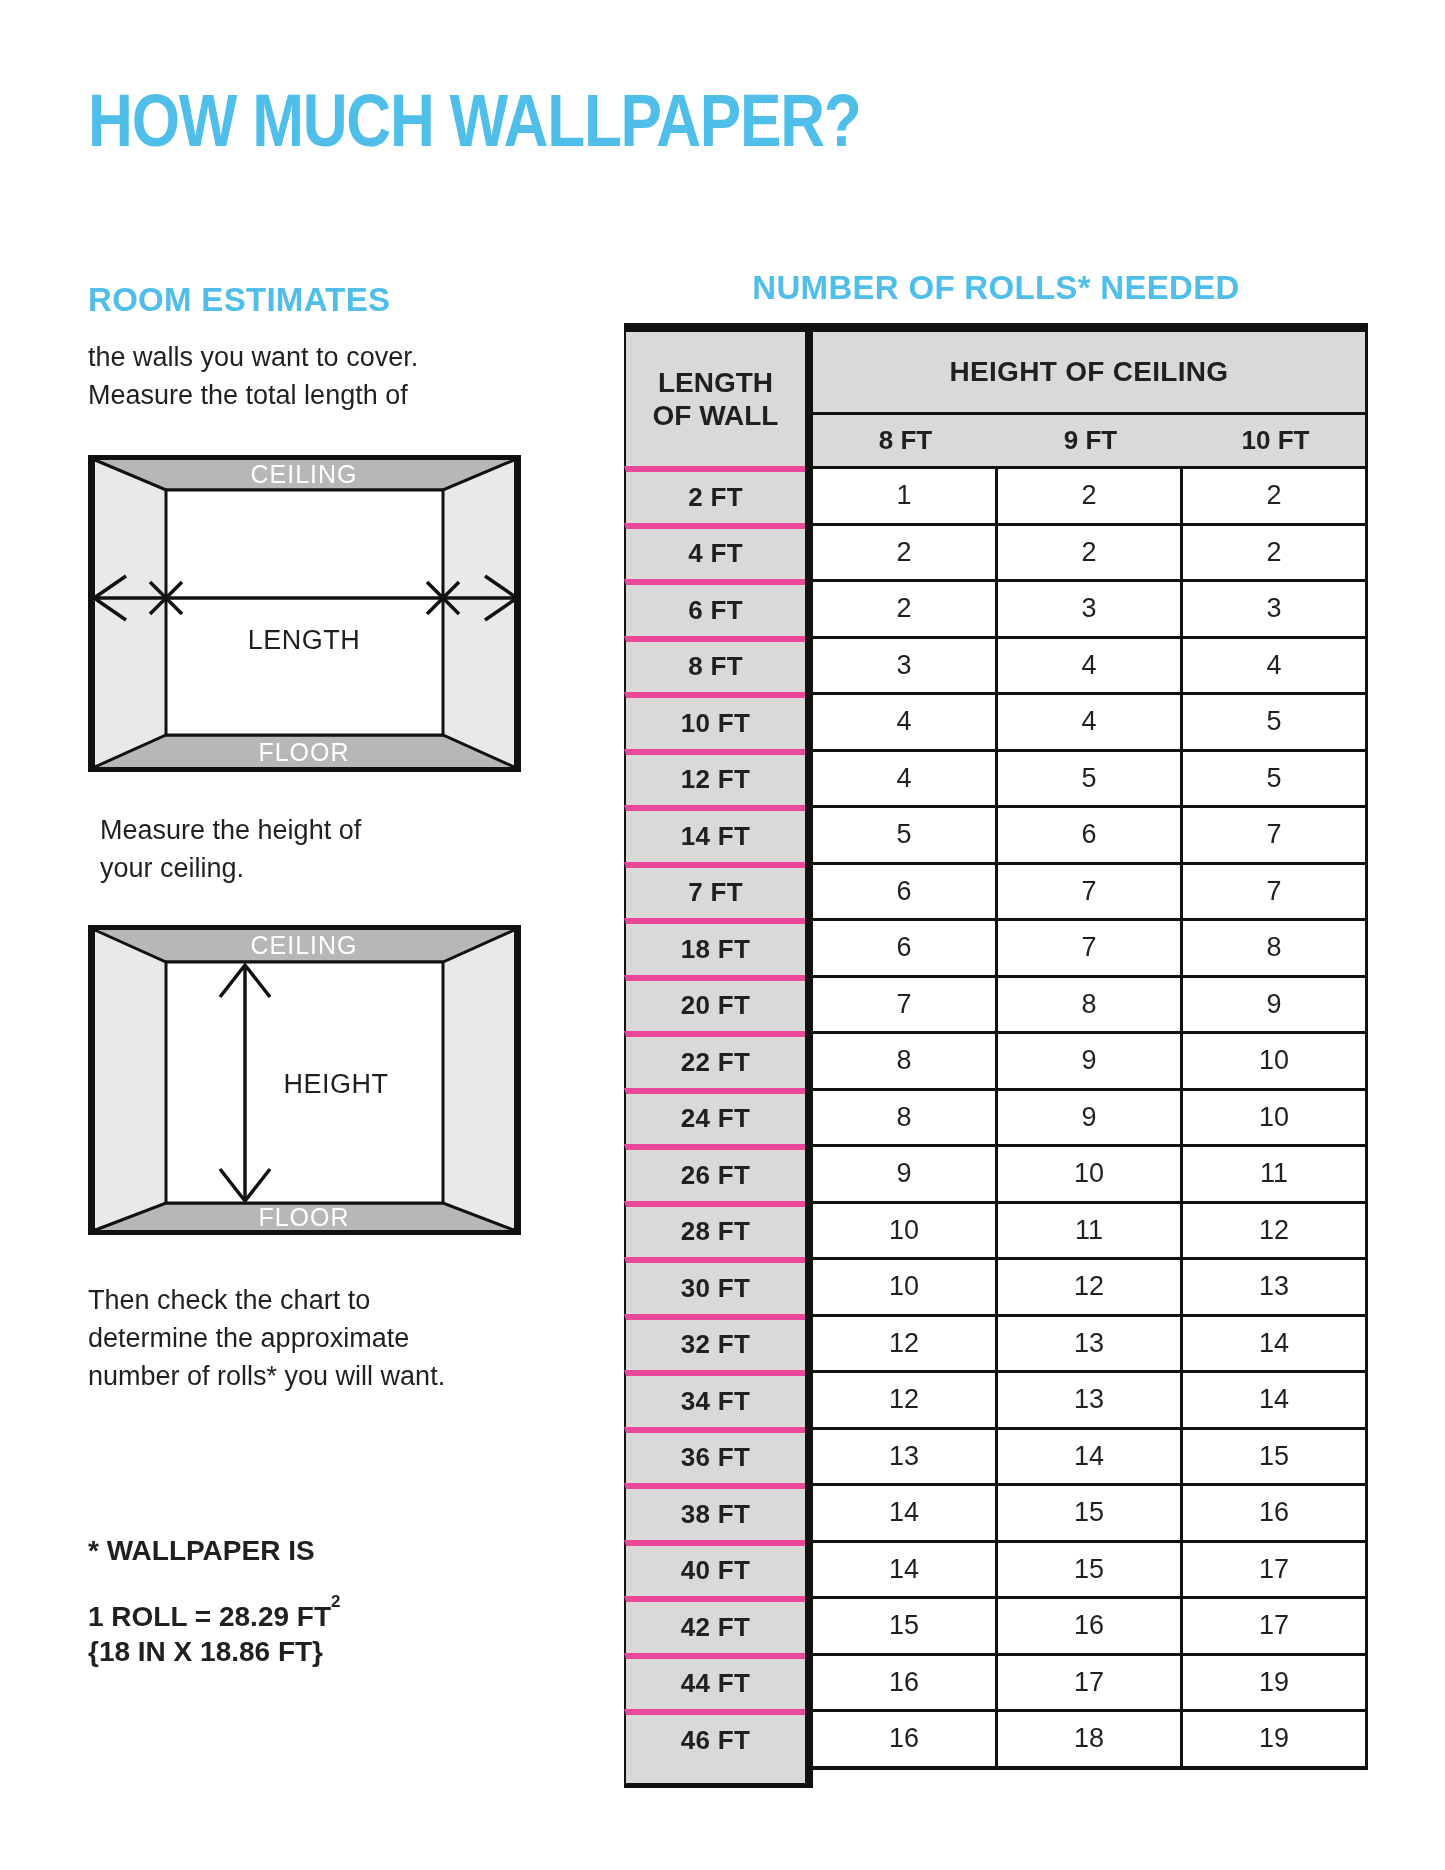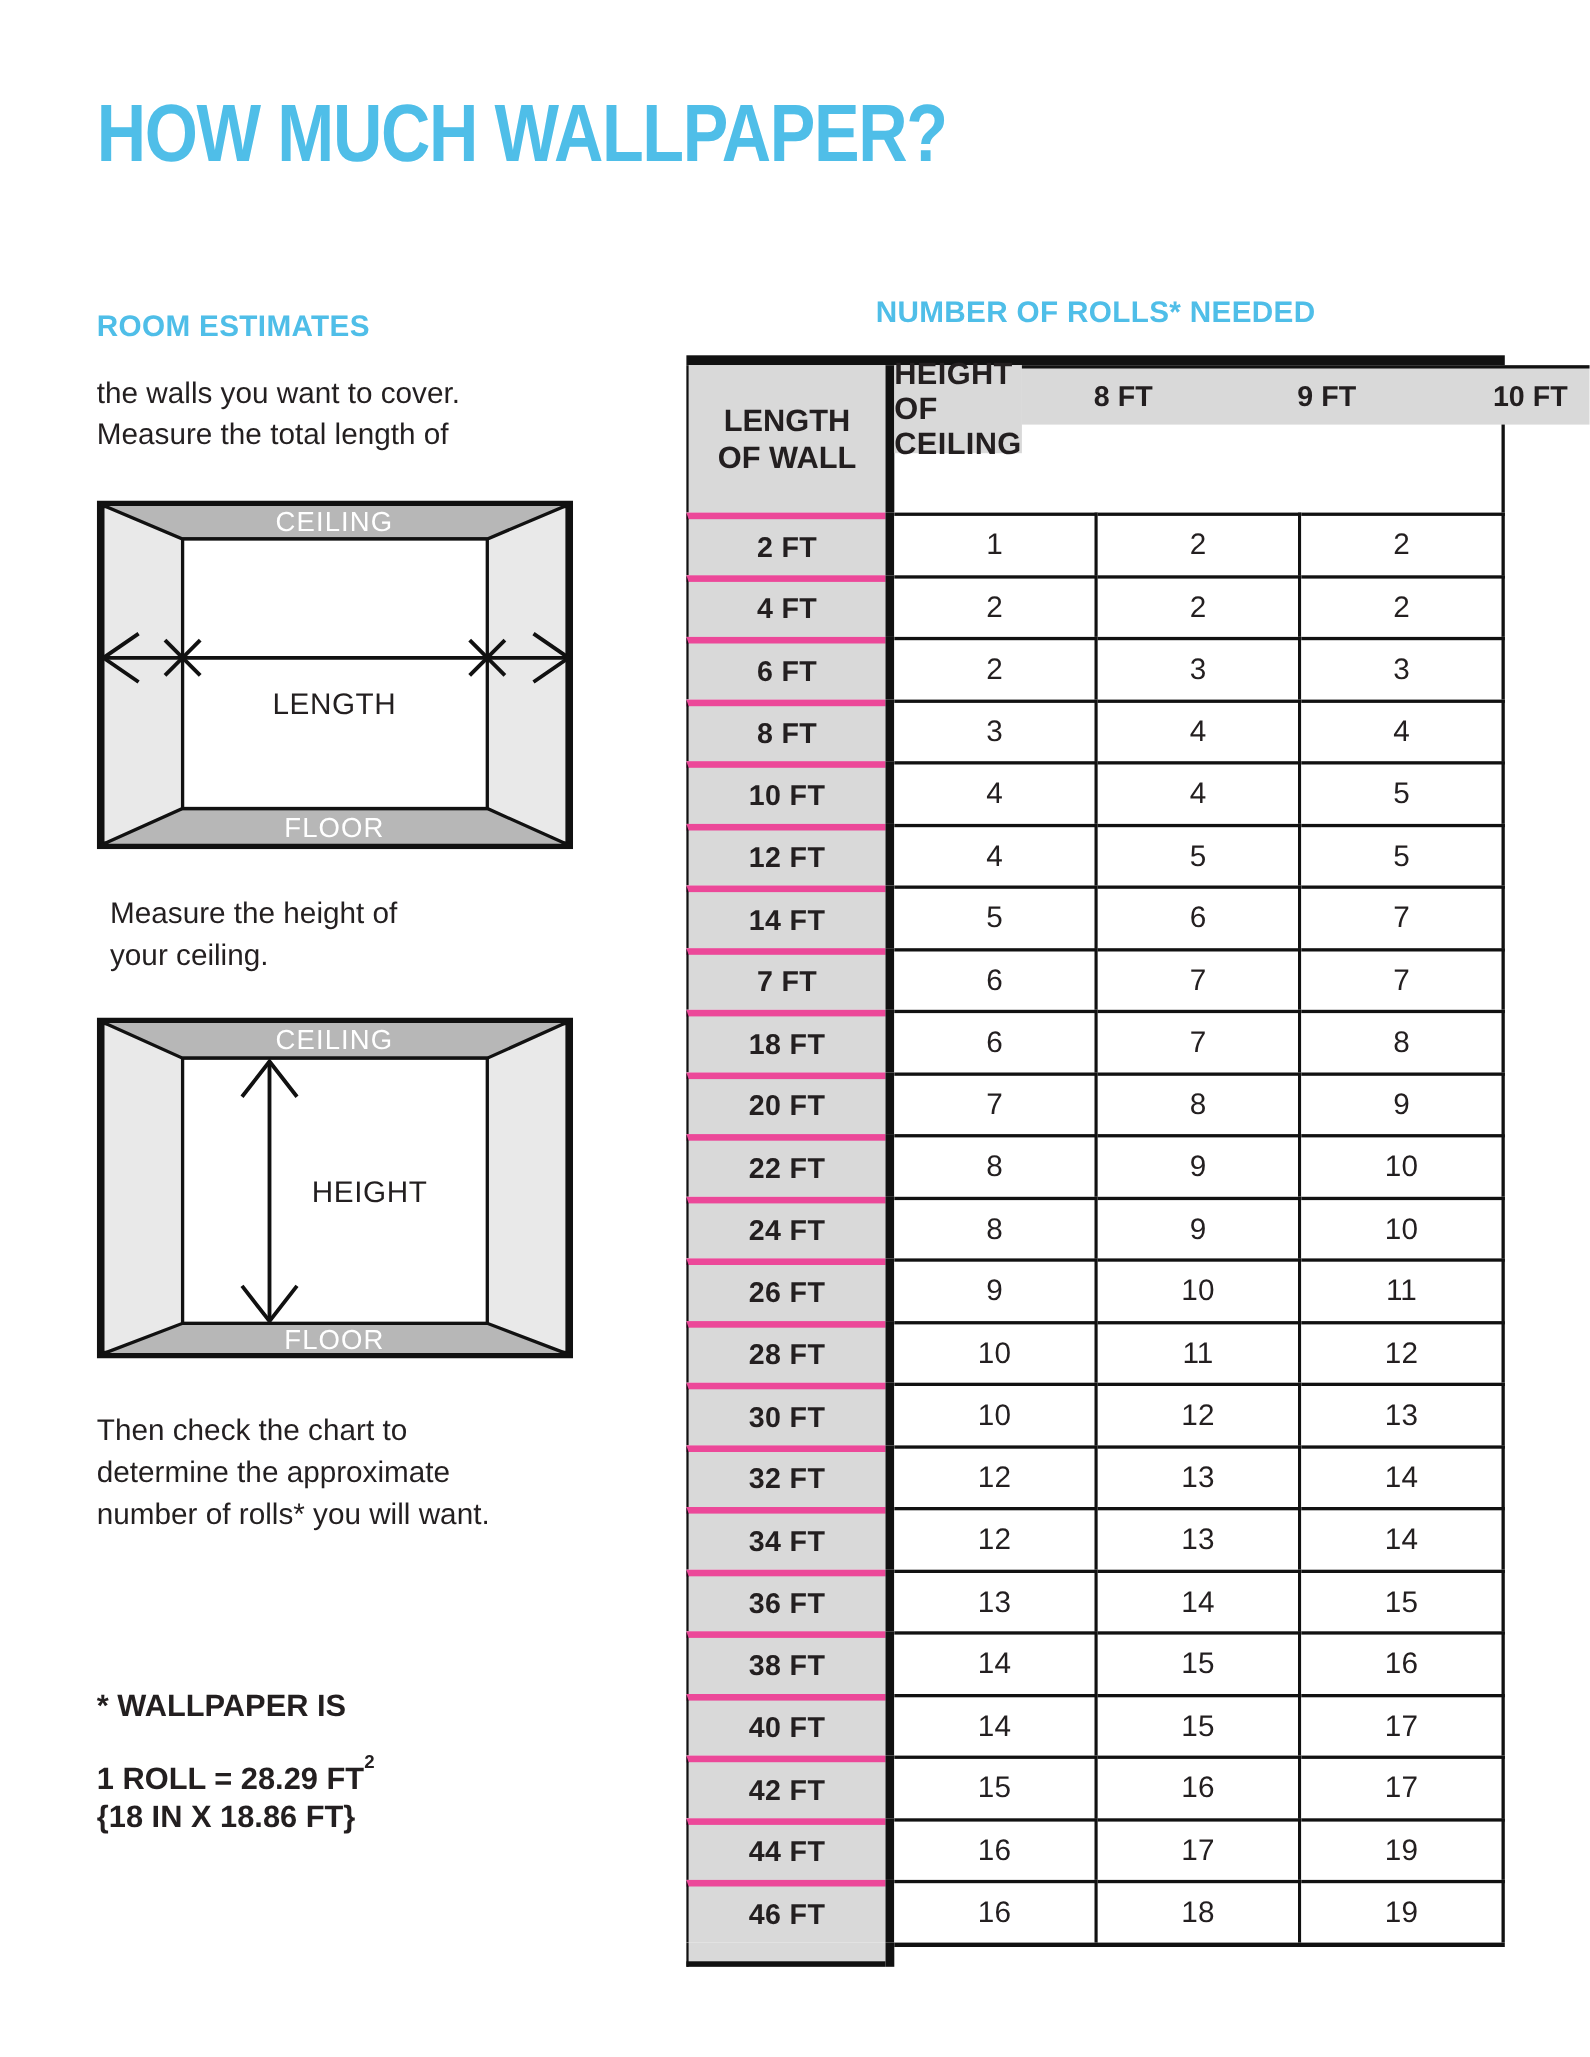--- a/index.html
+++ b/index.html
@@ -11,21 +11,21 @@
   .abs{position:absolute;}
 
   
   .page-title{
     left:88px;top:84px;
     font-size:74px;font-weight:bold;line-height:1;letter-spacing:-1.5px;
     color:var(--accent,#4fbee8);white-space:nowrap;
     transform:scaleX(.84);transform-origin:left top;
   }
   .sec-head{
-    font-size:27px;font-weight:bold;letter-spacing:.3px;
+    font-size:33px;font-weight:bold;letter-spacing:.3px;
     color:var(--accent,#4fbee8);white-space:nowrap;
   }
   .room-estimates{left:88px;top:281px;}
   .rolls-heading{left:624px;top:269px;width:744px;text-align:center;}
   .para{font-size:27px;line-height:38px;color:var(--text,#231f20);}
   .para1{left:88px;top:338px;}
   .para2{left:100px;top:811px;}
   .para3{left:88px;top:1281px;}
   .footnote{left:88px;top:1489px;font-size:28px;font-weight:bold;line-height:35px;margin-top:44px;}
   .footnote .indent{padding-left:24px;}
@@ -43,21 +43,21 @@
   .tbl *{box-sizing:border-box;}
   .tbl-topborder{width:744px;height:9px;background:#111;}
   .trow{display:flex;width:744px;}
   .cell{display:flex;align-items:center;justify-content:center;}
   .divider{width:8px;background:#111;flex:0 0 8px;}
   .corner{
     width:181px;flex:0 0 181px;height:134px;background:var(--cellgray,#d9d9d9);
     border-left:2px solid #111;
     flex-direction:column;font-size:28px;font-weight:bold;line-height:33px;text-align:center;
   }
-  .hdr-right{width:555px;flex:0 0 555px;display:flex;flex-direction:row;border-right:3px solid #111;}
+  .hdr-right{width:555px;flex:0 0 555px;display:flex;flex-direction:column;border-right:3px solid #111;}
   .hdr-group{
     height:80px;background:var(--cellgray,#d9d9d9);
     font-size:28px;font-weight:bold;letter-spacing:.3px;
   }
   .hdr-cols{height:54px;display:flex;background:var(--cellgray,#d9d9d9);border-top:3px solid #111;}
   .hdr-col{width:185px;flex:0 0 185px;font-size:26px;font-weight:bold;}
   .rlabel{
     width:181px;flex:0 0 181px;background:var(--cellgray,#d9d9d9);
     border-top:6px solid #ec4899;border-left:2px solid #111;
     font-size:26px;font-weight:bold;letter-spacing:.3px;

